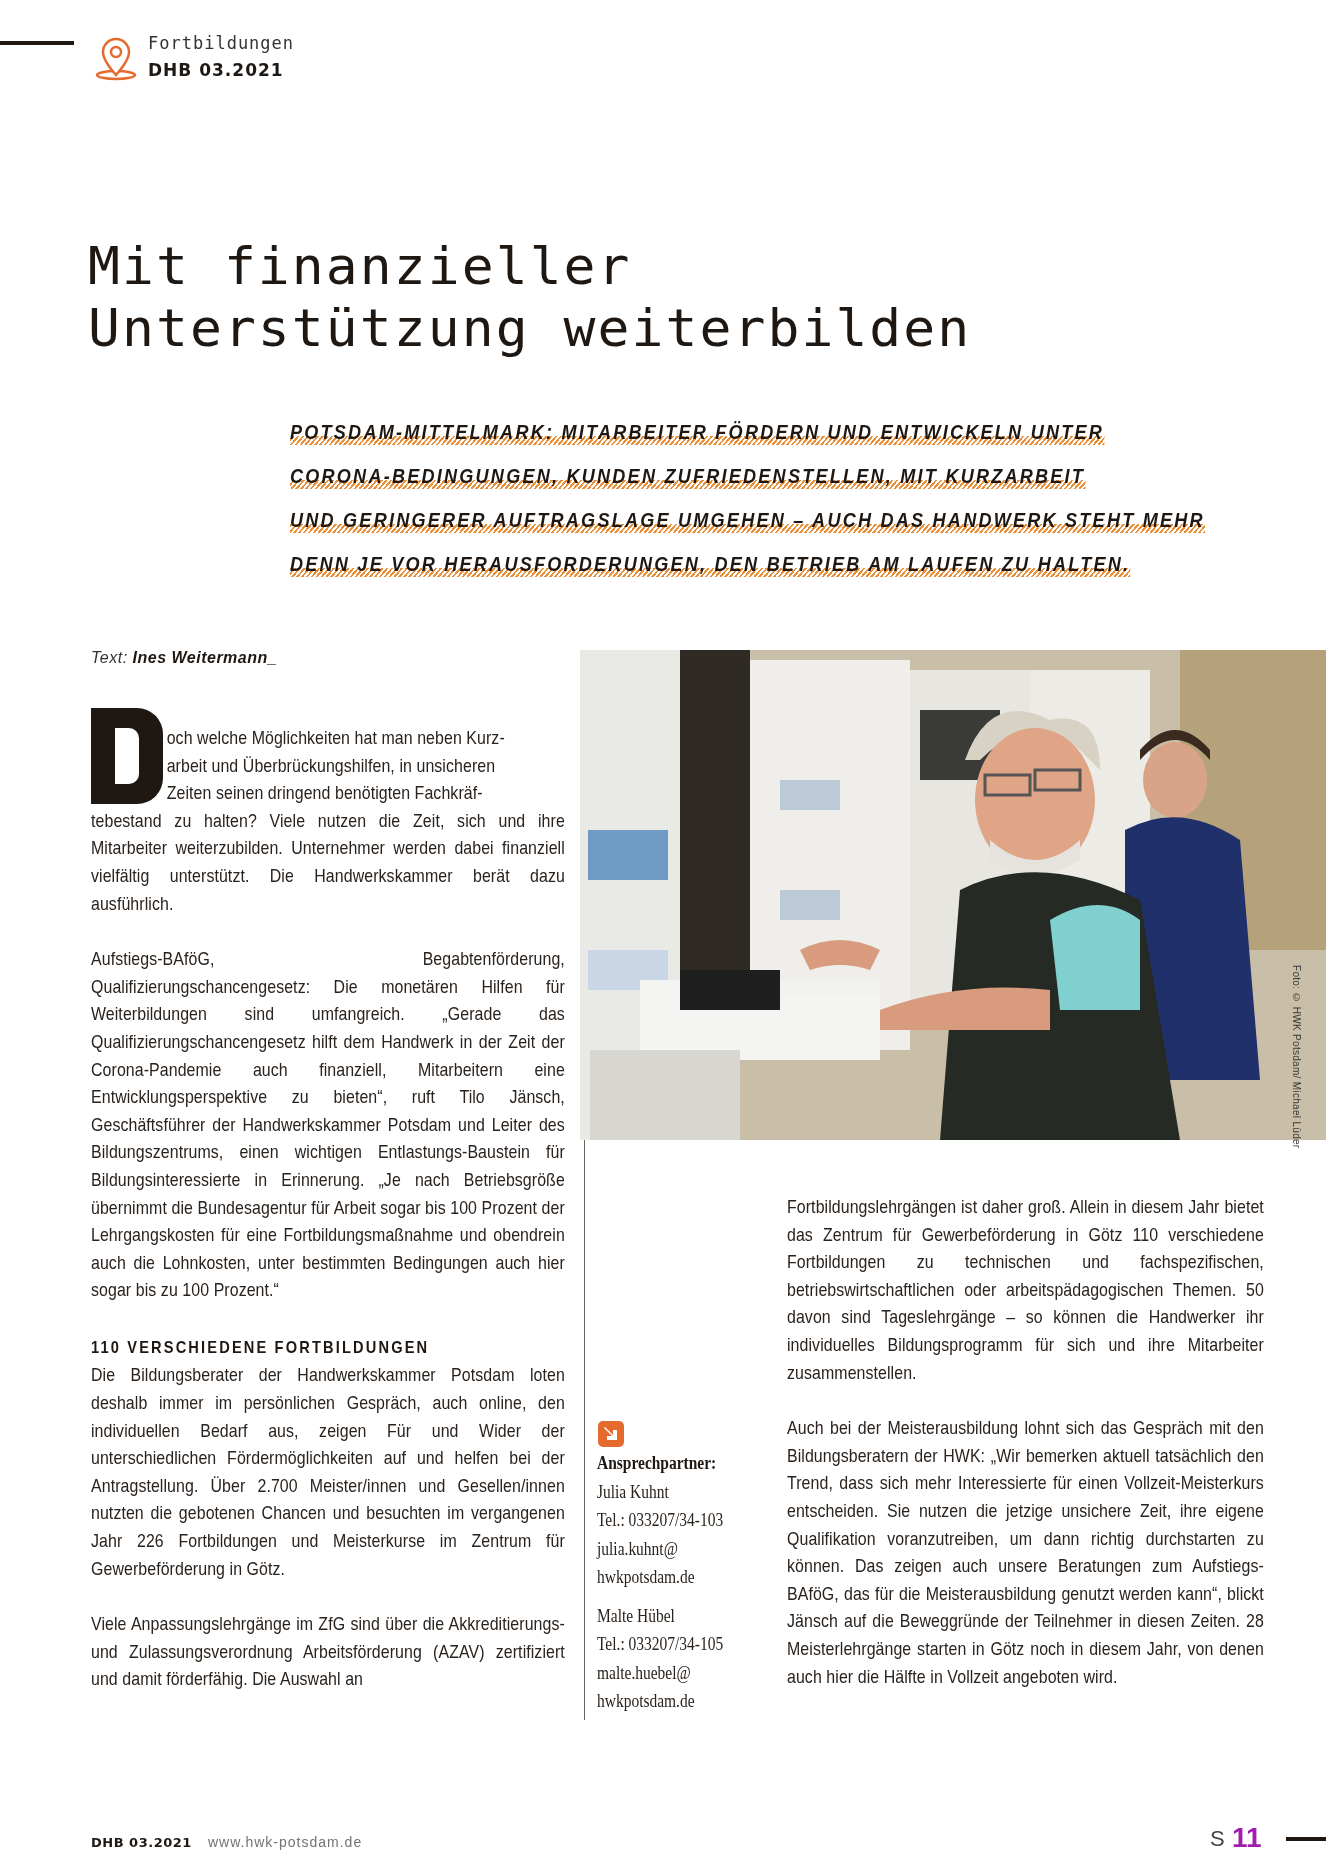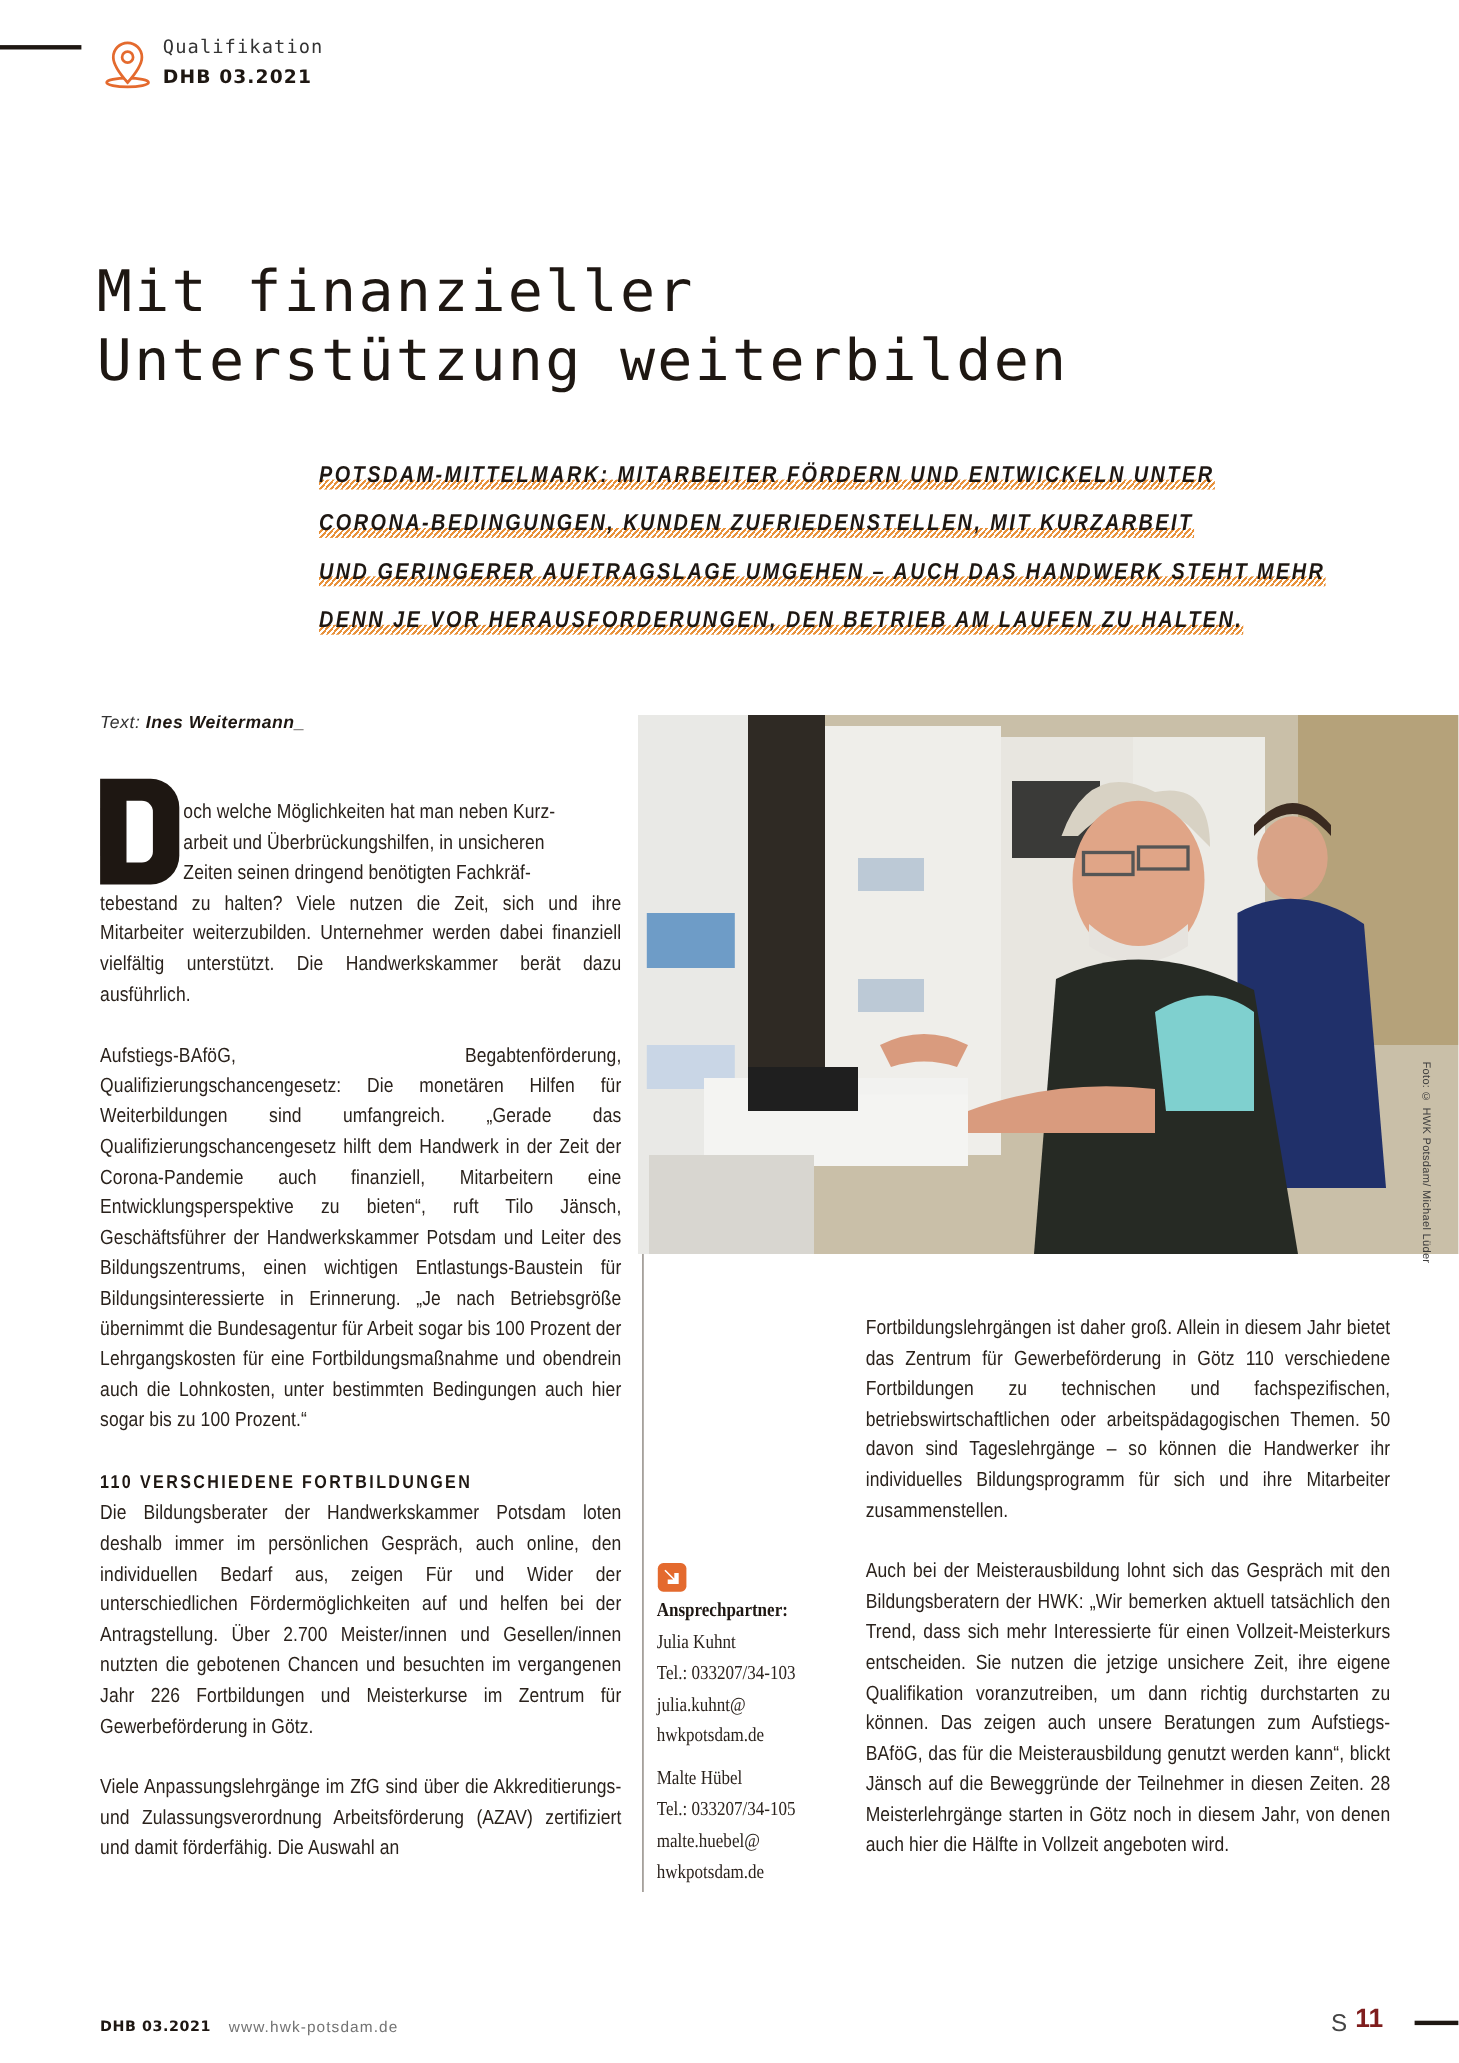--- a/index.html
+++ b/index.html
@@ -61,33 +61,33 @@
   .contact { left:597px; top:1419px; width:180px; font-family:Liberation Serif, serif;
              font-size:18px; line-height:28.5px; color:#2a221c; }
   .contact .lbl { font-weight:bold; color:#1e1712; }
   .contact .sp { height:10px; }
   .arrow-badge { left:598px; top:1421px; width:26px; height:26px; background:#e46a2e; border-radius:5px; }
 
   
   .foot-issue { left:91px; top:1835px; font-family:"DejaVu Sans", sans-serif; font-weight:bold; font-size:13px; color:#1e1712; letter-spacing:.5px; }
   .foot-url { left:208px; top:1834px; font-size:14px; color:#737373; letter-spacing:1px; }
   .foot-s { left:1210px; top:1826px; font-size:22px; color:#444; }
-  .foot-num { left:1232px; top:1822px; font-size:24px; font-weight:bold; color:#7f1d1d; }
+  .foot-num { left:1232px; top:1822px; font-size:28px; font-weight:bold; color:#a21caf; }
   .foot-rule { left:1286px; top:1837px; width:40px; height:4px; background:#1e1712; }
 </style>
 </head>
 <body>
 
 <div class="abs hdr-rule"></div>
 <svg class="abs pin" viewBox="0 0 44 46">
   <ellipse cx="22" cy="39" rx="19" ry="4" fill="none" stroke="#e46a2e" stroke-width="2.5"></ellipse>
   <path d="M22 39 C14 30 9 23 9 16 A13 13 0 0 1 35 16 C35 23 30 30 22 39 Z" fill="#fff" stroke="#e46a2e" stroke-width="2.5"></path>
   <circle cx="22" cy="16" r="5" fill="none" stroke="#e46a2e" stroke-width="2.5"></circle>
 </svg>
-<div class="abs hdr-kicker">Qualifikation</div>
+<div class="abs hdr-kicker">Fortbildungen</div>
 <div class="abs hdr-issue">DHB 03.2021</div>
 
 <h1 class="abs title" style="margin:0;font-weight:normal;">
   <span style="display:block">Mit finanzieller</span>
   <span style="display:block">Unterstützung weiterbilden</span>
 </h1>
 
 <div class="abs lede">
   <span class="lede-line"><span>POTSDAM-MITTELMARK: MITARBEITER FÖRDERN UND ENTWICKELN UNTER</span></span>
   <span class="lede-line"><span>CORONA-BEDINGUNGEN, KUNDEN ZUFRIEDENSTELLEN, MIT KURZARBEIT</span></span>

